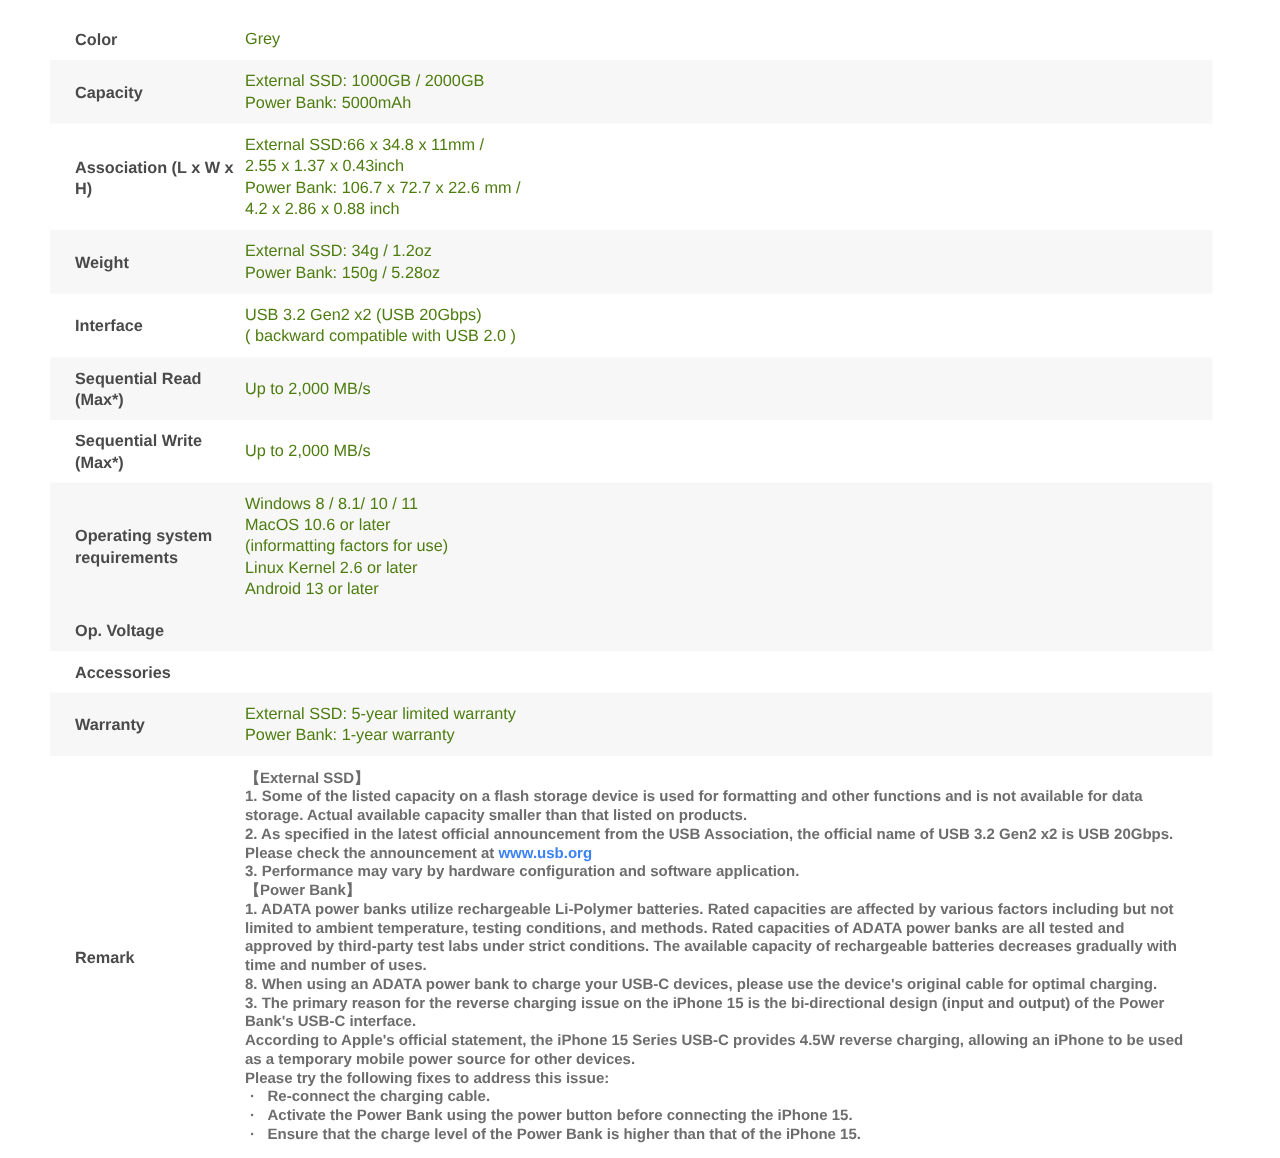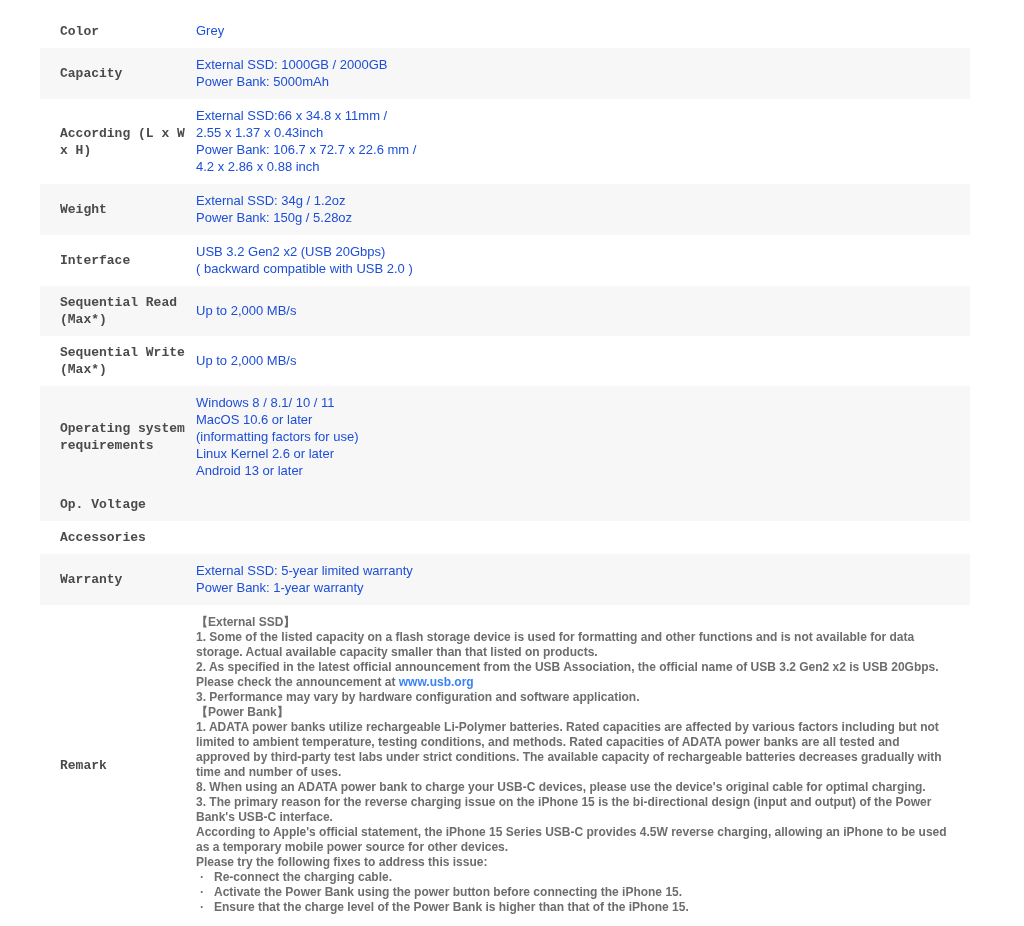--- a/index.html
+++ b/index.html
@@ -27,26 +27,25 @@
   .row.plain  { background: #ffffff; }
   .row.last-row { border-bottom: 1px solid #e4e4e4; padding-bottom: 12px; padding-top: 10px; }
   .label {
     flex: 0 0 136px;
     width: 136px;
     padding-right: 8px;
     font-size: 13px;
     font-weight: bold;
     color: #4a4a4a;
     line-height: 17px;
-    font-family: Liberation Mono, monospace;
   }
   .value {
     flex: 1;
     font-size: 13px;
-    color: #1d4ed8;
+    color: #4d7c0f;
     line-height: 16px;
   }
   .vline { margin: 1px 0; }
   .remark-lines {
     flex: 1;
     font-size: 12px;
     color: #6d6d6d;
     line-height: 15px;
   }
   .remark-line { margin: 0; font-weight: bold; }
@@ -78,21 +77,21 @@
 
   <div class="row shaded">
     <div class="label">Capacity</div>
     <div class="value">
           <div class="vline">External SSD: 1000GB / 2000GB</div>
           <div class="vline">Power Bank: 5000mAh</div>
         </div>
   </div>
 
   <div class="row plain">
-    <div class="label">According (L x W x H)</div>
+    <div class="label">Association (L x W x H)</div>
     <div class="value">
           <div class="vline">External SSD:66 x 34.8 x 11mm /</div>
           <div class="vline">2.55 x 1.37 x 0.43inch</div>
           <div class="vline">Power Bank: 106.7 x 72.7 x 22.6 mm /</div>
           <div class="vline">4.2 x 2.86 x 0.88 inch</div>
         </div>
   </div>
 
   <div class="row shaded">
     <div class="label">Weight</div>

